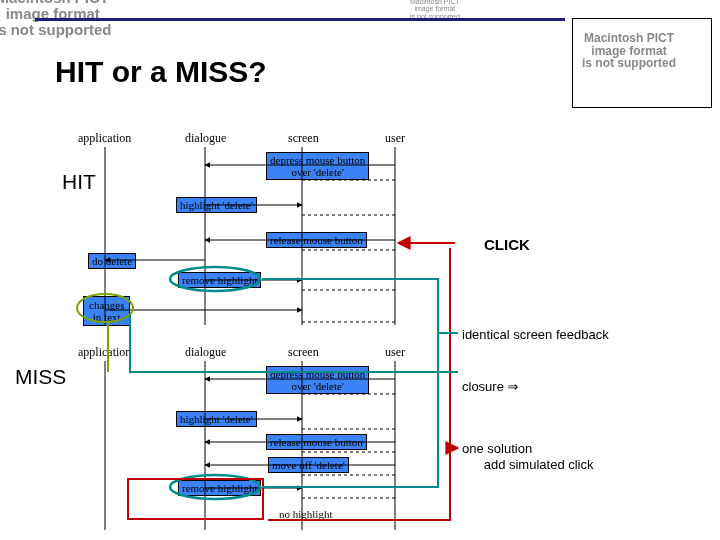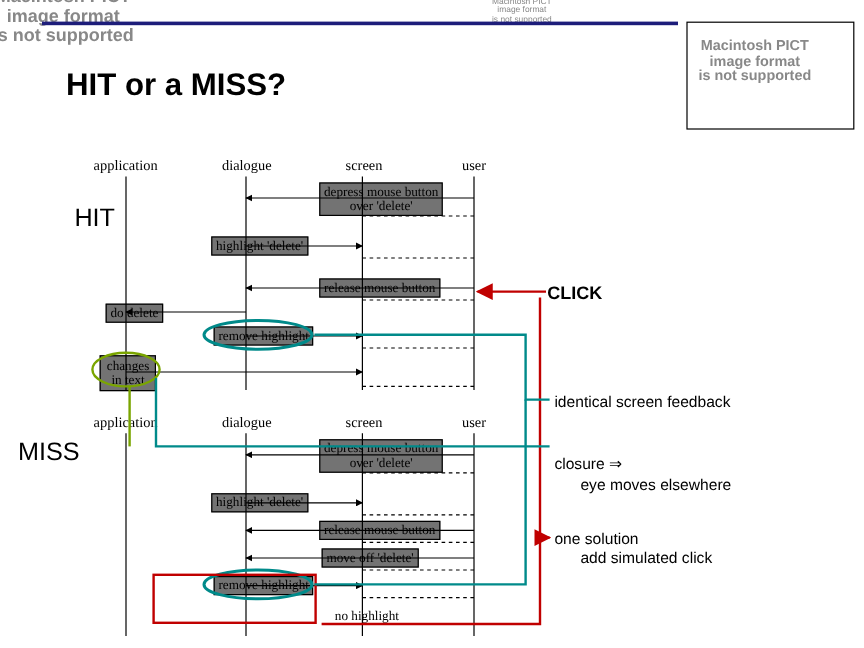--- a/index.html
+++ b/index.html
@@ -1,23 +1,23 @@
 <!DOCTYPE html>
 <html><head>
 <meta charset="utf-8">
 <style>
   * { box-sizing: border-box; margin: 0; padding: 0; }
   html, body { width: 720px; height: 540px; font-family: "Times New Roman", serif; background: #fff; color: #000; position: relative; overflow: hidden; }
   .stage { position: relative; width: 720px; height: 440px; }
   .abs { position: absolute; }
-  .title { font-family: "Comic Sans MS", cursive, sans-serif; font-size: 26px; font-weight: bold; }
+  .title { font-family: "Comic Sans MS", cursive, sans-serif; font-size: 30px; font-weight: bold; }
   .side-label { font-family: Tahoma, sans-serif; font-size: 21px; }
   .click-label { font-family: Tahoma, sans-serif; font-size: 15px; font-weight: bold; }
   .note { font-family: Tahoma, sans-serif; font-size: 13px; line-height: 1.25; }
-  .box { border: 1px solid #000; background: #737373; font-size: 11px; text-align: center; padding: 1px 3px; white-space: nowrap; }
+  .box { border: 1px solid #000; background: #3b82f6; font-size: 11px; text-align: center; padding: 1px 3px; white-space: nowrap; }
   .mini { font-size: 12px; }
   svg { position: absolute; left: 0; top: 0; }
   .pict { font-family: Arial, sans-serif; color: #888; text-align: center; line-height: 1.05; }
 </style>
 </head>
 <body>
 <div class="stage">
 
 <div class="abs pict" style="left:-6px; top:-10px; font-size:15px; font-weight:bold;">
   <span>Macintosh PICT</span><br><span>image format</span><br><span>is not supported</span>
@@ -30,27 +30,27 @@
 </div>
 <div class="abs" style="left:572px; top:18px; width:140px; height:90px; border:1px solid #000;"></div>
 
 <div class="abs" style="left:35px; top:18px; width:530px; height:0; border-top:3px solid #1d1d7a;"></div>
 
 <div class="abs title" style="left:55px; top:55px;">HIT or a MISS?</div>
 
 <div class="abs side-label" style="left:15px; top:170px;margin-left:47px;">HIT</div>
 <div class="abs side-label" style="left:15px; top:365px;">MISS</div>
 
-<div class="abs click-label" style="left:456px; top:236px;">CLICK</div>
+<div class="abs click-label" style="left:484px; top:236px;">CLICK</div>
 
 <div class="abs note" style="left:462px; top:327px;">identical screen feedback</div>
 <div class="abs note" style="left:462px; top:363px;">
   <br>
   <span>closure </span><span>⇒</span><br>
-  &nbsp;&nbsp;&nbsp;&nbsp;&nbsp;&nbsp;<span>eye moves elsewhere</span>
+  &nbsp;&nbsp;&nbsp;&nbsp;&nbsp;&nbsp;
 </div>
 <div class="abs note" style="left:462px; top:441px;">
   <span>one solution</span><br>
   &nbsp;&nbsp;&nbsp;&nbsp;&nbsp;&nbsp;<span>add simulated click</span>
 </div>
 
 <div class="abs mini" style="left:78px; top:131px;">application</div>
 <div class="abs mini" style="left:185px; top:131px;">dialogue</div>
 <div class="abs mini" style="left:288px; top:131px;">screen</div>
 <div class="abs mini" style="left:385px; top:131px;">user</div>

